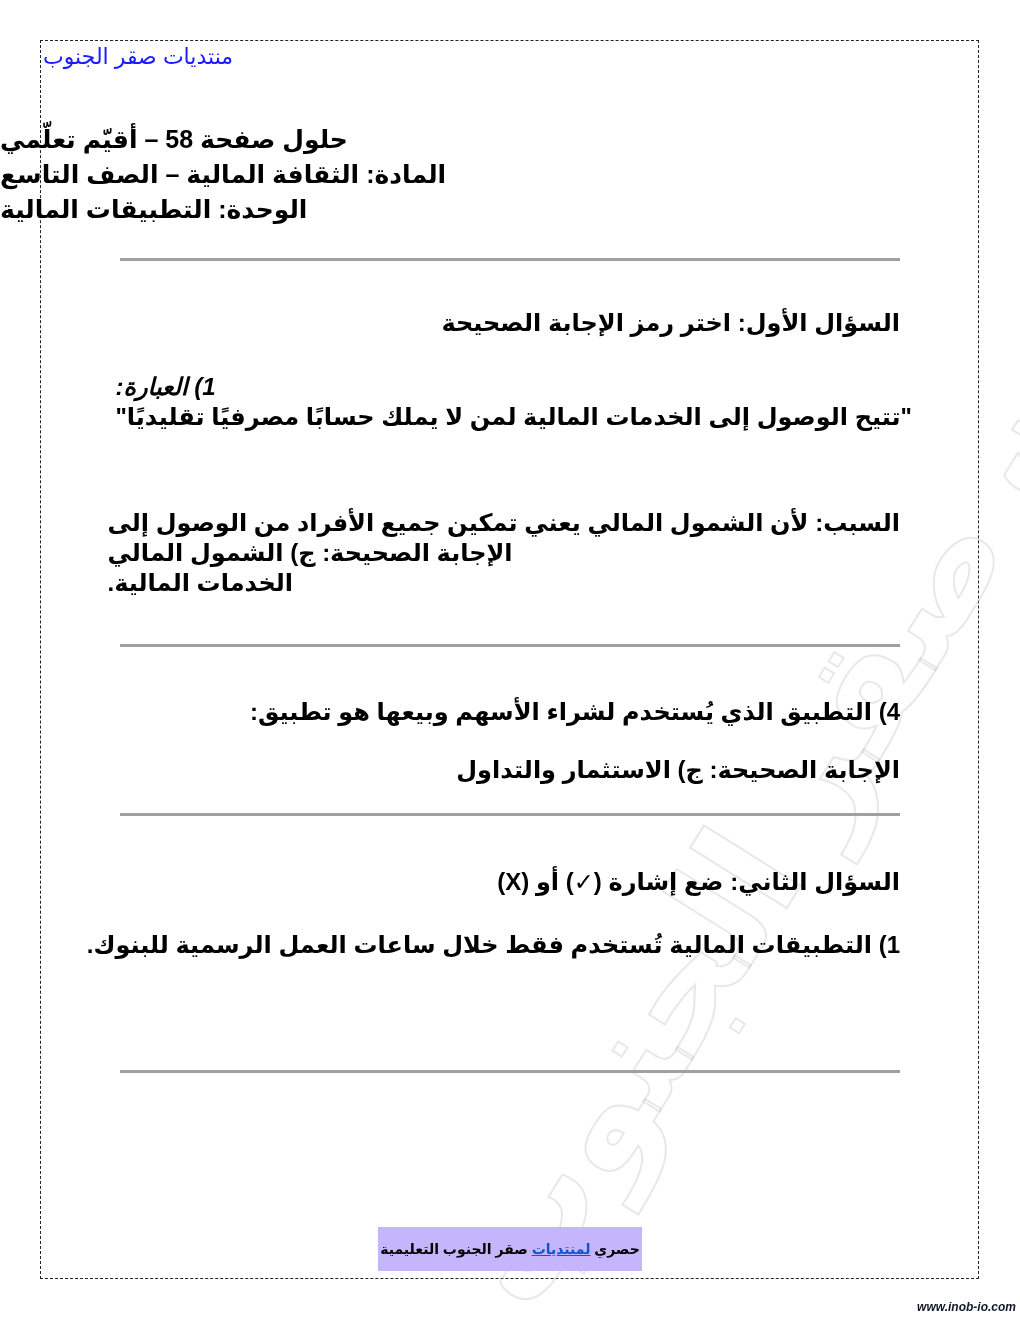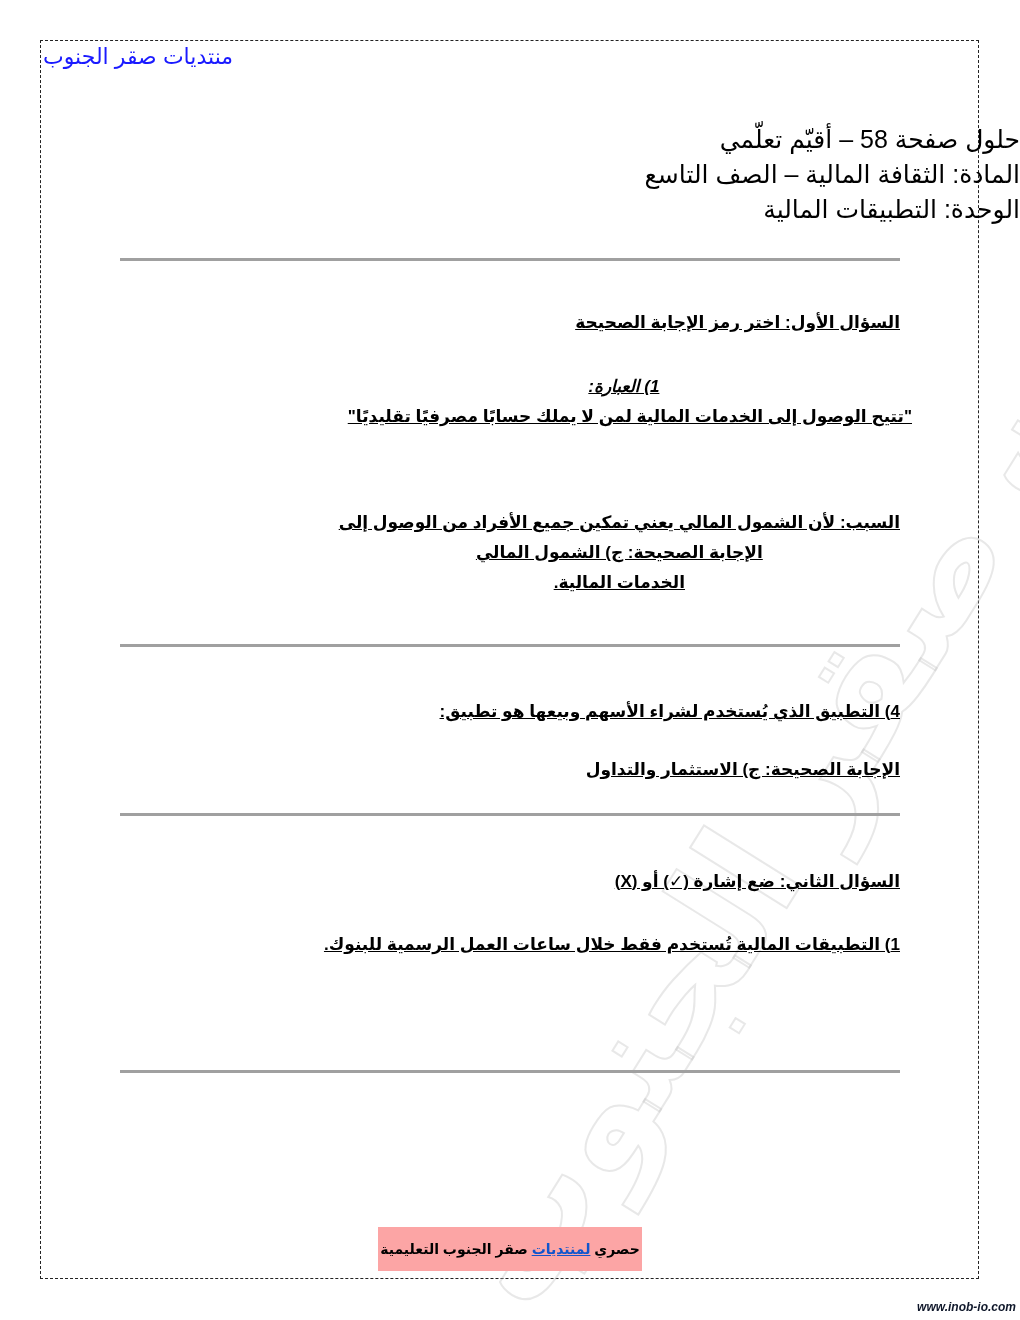--- a/index.html
+++ b/index.html
@@ -46,55 +46,54 @@
       direction: rtl;
       pointer-events: none;
       -webkit-text-stroke: 2px rgba(190,190,190,0.35);
       color: transparent;
     }
     .title-block {
       position: absolute;
       left: 0;
       width: 1020px;
       top: 122px;
-      text-align: right;
+      text-align: left;
       direction: rtl;
-      font-weight: normal;
+      font-weight: bold;
       font-size: 25px;
       line-height: 35px;
     }
     .hr {
       position: absolute;
       left: 120px;
       width: 780px;
       height: 3px;
       background: #a0a0a0;
     }
     .block {
       position: absolute;
       right: 120px;
       direction: rtl;
-      text-align: center;
+      text-align: left;
       font-weight: bold;
-      font-size: 17px;
+      font-size: 24px;
       line-height: 30px;
       white-space: nowrap;
-      text-decoration: underline;
     }
     .italic { font-style: italic; }
     .footer-note {
       position: absolute;
       left: 0;
       width: 1020px;
       top: 1240px;
       text-align: center;
       direction: rtl;
     }
     .footer-note .hl {
-      background: #fca5a5;
+      background: #c4b5fd;
       font-weight: bold;
       font-size: 14px;
       padding: 14px 2px;
     }
     .footer-note .lnk {
       color: #1155cc;
       text-decoration: underline;
     }
     .footer-url {
       position: absolute;

